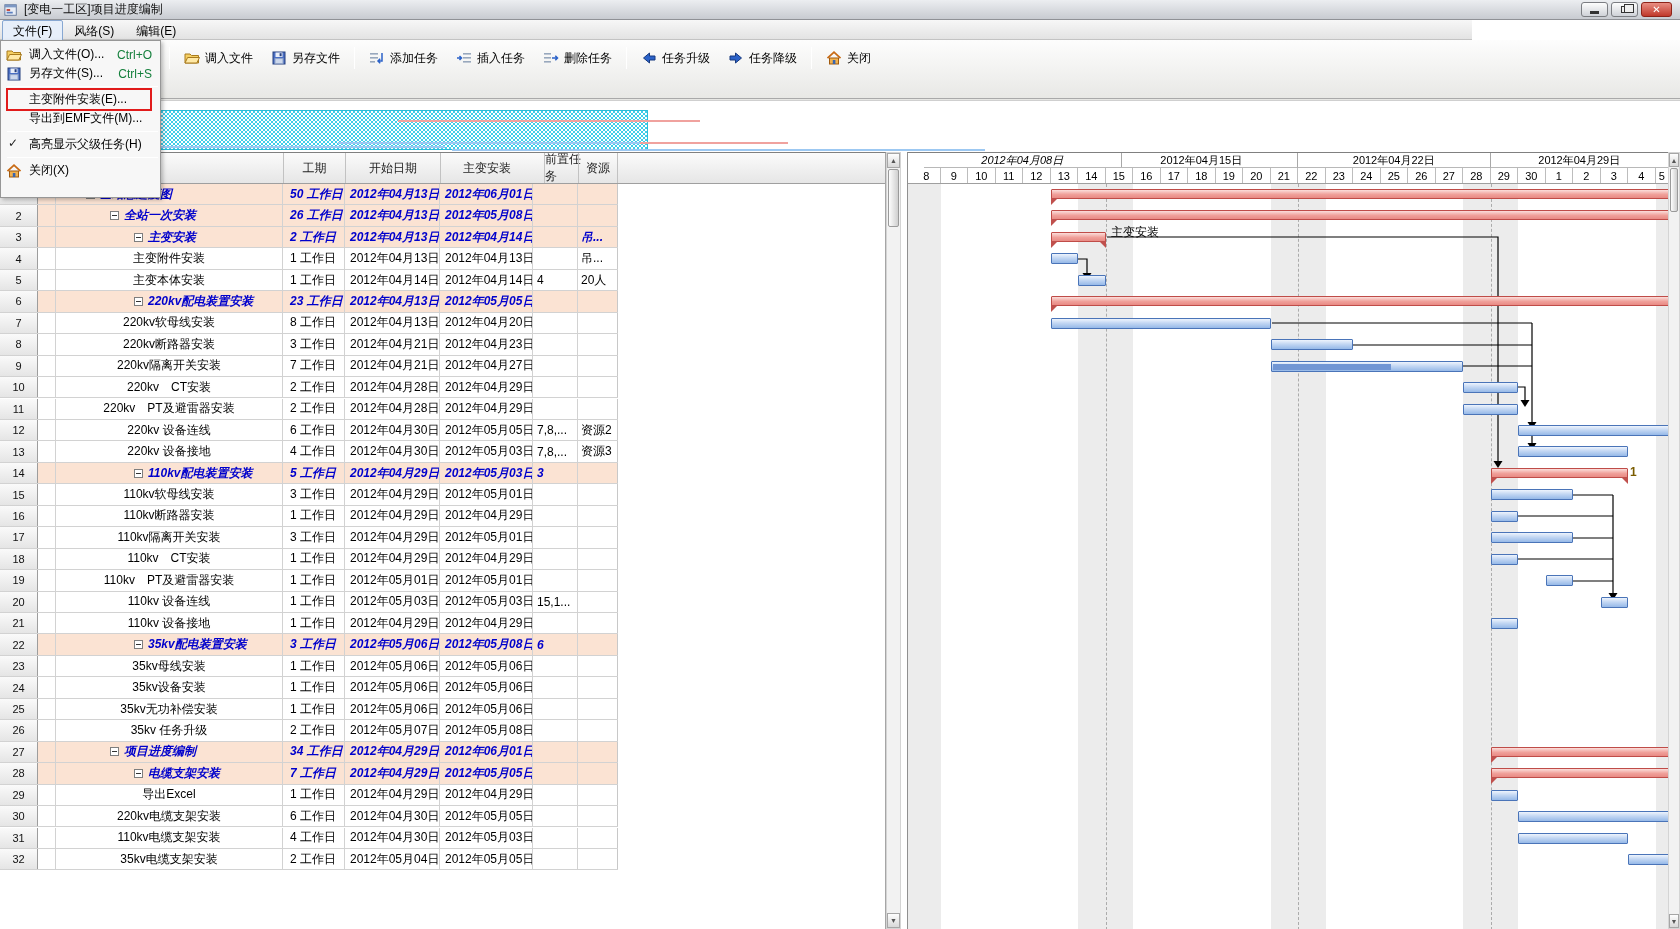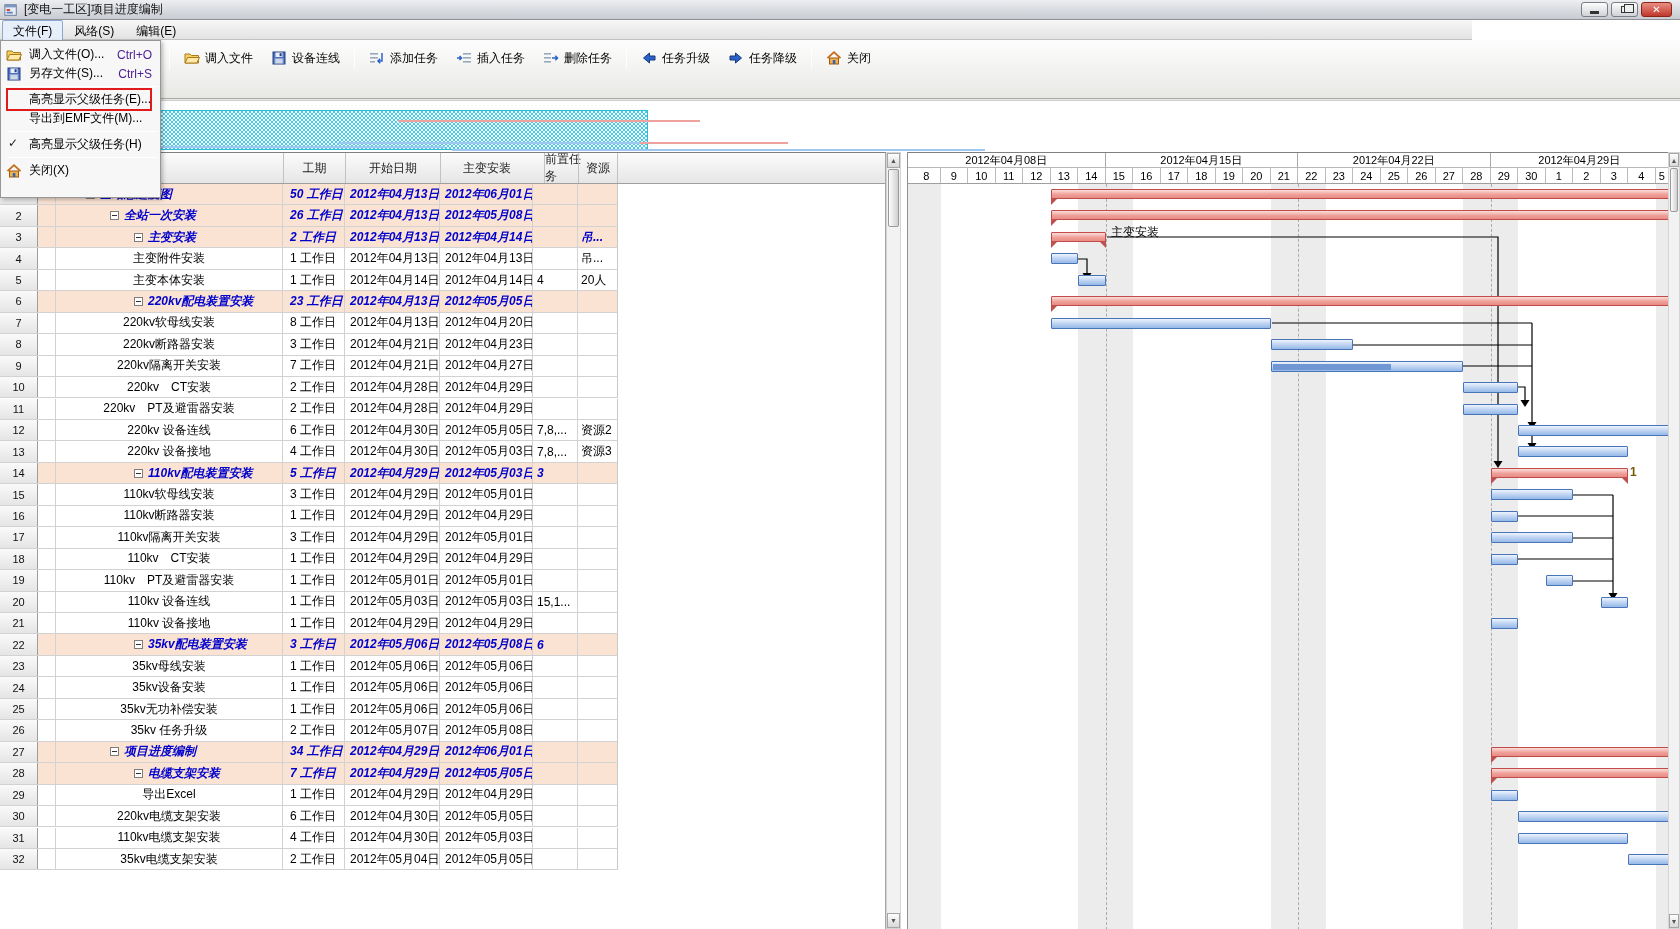--- a/index.html
+++ b/index.html
@@ -111,21 +111,21 @@
   #gantt-links { position:absolute; left:0; top:0; }
   .gantt-label { position:absolute; font-size:12px; color:#000; white-space:nowrap; }
   #gantt-label-r14 { color:#7a5c00; font-weight:bold; }
 
   
   #file-menu { left:0; top:40px; width:161px; height:158px; background:#f7f7f7;
     border:1px solid #979797; box-shadow:2px 2px 4px rgba(0,0,0,.25); z-index:60; padding-top:4px; }
   .fm-item { position:relative; height:19px; display:flex; align-items:center; padding:0 8px 0 28px; white-space:nowrap; }
   .fm-item .fm-icon { position:absolute; left:5px; top:2px; width:16px; height:16px; }
   .fm-item .fm-check { position:absolute; left:7px; top:1px; font-size:12px; color:#222; }
-  .fm-shortcut { margin-left:auto; color:#4c1d95; }
+  .fm-shortcut { margin-left:auto; color:#15803d; }
   .fm-sep { height:1px; background:#dadada; border-bottom:1px solid #fff; margin:3px 2px 3px 6px; }
   .fm-hlbox { position:absolute; left:5px; top:-2px; right:8px; bottom:-2px; border:2px solid #e11b1b; pointer-events:none; }
 </style>
 </head>
 <body>
 
 <div id="titlebar" class="abs">
   <svg id="app-icon" viewBox="0 0 16 16">
     <rect x="1" y="2" width="13" height="12" fill="#e8edf5" stroke="#5a6f94"></rect>
     <rect x="1" y="2" width="13" height="3" fill="#7c97c4"></rect>
@@ -166,21 +166,21 @@
       </div>
       <div class="tbtn">
         <span style="display: inline-flex; width: 16px; height: 16px; flex: 0 0 auto;">
           <svg viewBox="0 0 16 16">
             <rect x="2" y="2" width="12" height="12" fill="#4a6fc4" stroke="#26407e"></rect>
             <rect x="4.5" y="2.5" width="7" height="4.5" fill="#e9eef8"></rect>
             <rect x="8.6" y="3.2" width="2" height="3" fill="#26407e"></rect>
             <rect x="4" y="8.6" width="8" height="5" fill="#cdd8ec" stroke="#8fa3c8"></rect>
           </svg>
         </span>
-        <span>设备连线</span>
+        <span>另存文件</span>
       </div>
       <div class="tsep"></div>
       <div class="tbtn">
         <span style="display: inline-flex; width: 16px; height: 16px; flex: 0 0 auto;">
           <svg viewBox="0 0 16 16">
             <rect x="1" y="3" width="8" height="1.6" fill="#98a8bd"></rect>
             <rect x="1" y="7" width="8" height="1.6" fill="#98a8bd"></rect>
             <rect x="1" y="11" width="5" height="1.6" fill="#98a8bd"></rect>
             <path d="M13 3 V11 H9 M11.2 8.8 L9 11 L11.2 13.2" stroke="#2b62c9" stroke-width="1.5" fill="none"></path>
           </svg>
@@ -614,21 +614,21 @@
 </div>
 
 <div id="scroll-mid" class="abs vscroll">
   <div class="sbtn" style="top:0;">▲</div>
   <div class="sthumb" style="top:16px; height:58px;"></div>
   <div class="sbtn" style="bottom:0;">▼</div>
 </div>
 
 <div id="gantt-panel" class="abs">
   <div id="gantt-head-weeks">
-      <div class="wcell" style="left: 0px; width: 197.5px;">2012年04月08日</div>
+      <div class="wcell" style="left: 16px; width: 197.5px; font-style: italic;">2012年04月08日</div>
       <div class="wcell" style="left: 197.5px; width: 192.5px;">2012年04月15日</div>
       <div class="wcell" style="left: 390px; width: 192.5px;">2012年04月22日</div>
       <div class="wcell" style="left: 582.5px; width: 178.5px;">2012年04月29日</div>
     </div>
   <div id="gantt-head-days">
       <div class="dcell" style="left: 5px; width: 27.5px;">8</div>
       <div class="dcell" style="left: 32.5px; width: 27.5px;">9</div>
       <div class="dcell" style="left: 60px; width: 27.5px;">10</div>
       <div class="dcell" style="left: 87.5px; width: 27.5px;">11</div>
       <div class="dcell" style="left: 115px; width: 27.5px;">12</div>
@@ -761,21 +761,21 @@
           <rect x="4.5" y="2.5" width="7" height="4.5" fill="#e9eef8"></rect>
           <rect x="8.6" y="3.2" width="2" height="3" fill="#26407e"></rect>
           <rect x="4" y="8.6" width="8" height="5" fill="#cdd8ec" stroke="#8fa3c8"></rect>
         </svg>
       </span>
       <span>另存文件(S)...</span>
       <span class="fm-shortcut">Ctrl+S</span>
     </div>
     <div class="fm-sep"></div>
     <div class="fm-item">
-      <span>高亮显示父级任务(E)...</span>
+      <span>主变附件安装(E)...</span>
       <div class="fm-hlbox" style="border-color: rgb(225, 27, 27);"></div>
     </div>
     <div class="fm-item">
       <span>导出到EMF文件(M)...</span>
     </div>
     <div class="fm-sep"></div>
     <div class="fm-item">
       <span class="fm-check">✓</span>
       <span>高亮显示父级任务(H)</span>
     </div>

